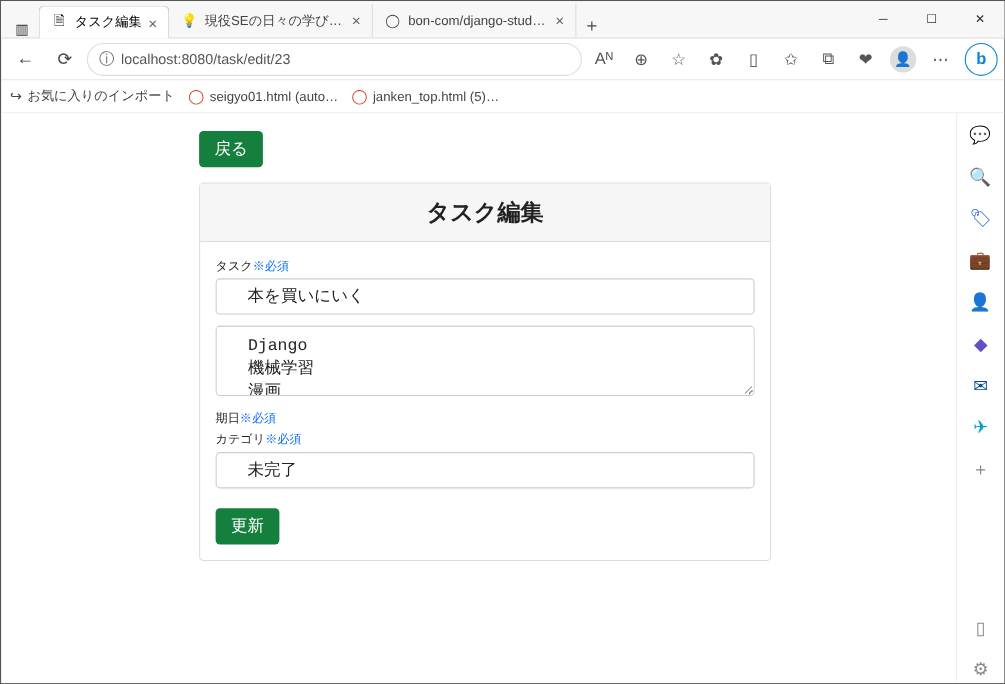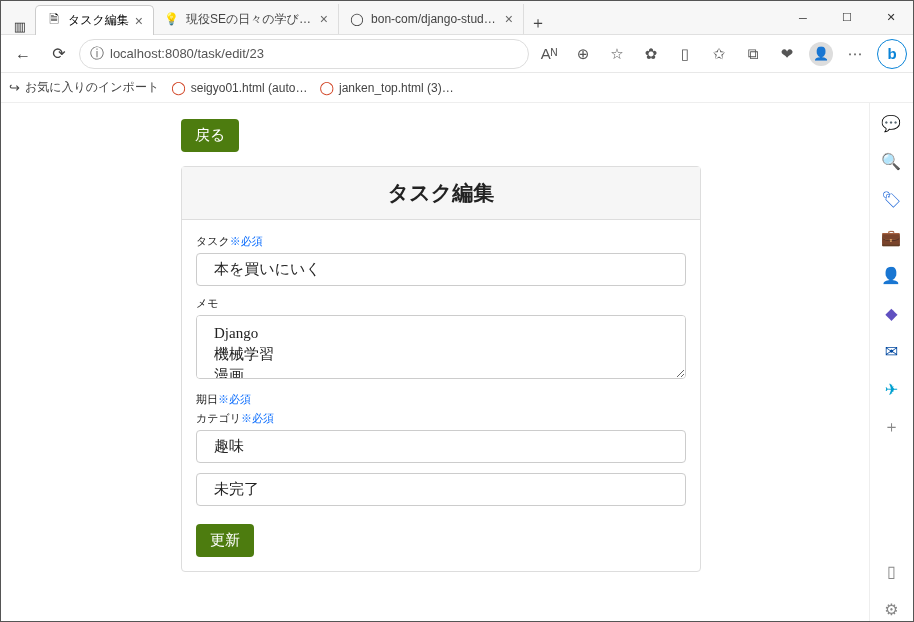--- a/index.html
+++ b/index.html
@@ -47,28 +47,28 @@
     .sidebar .sicon.purple { color: #6050c0; }
     .sidebar .sicon.cyan { color: #00a0d0; }
     .sidebar .sicon.navy { color: #0048a0; }
     .sidebar .sicon.gray { color: #888; }
     .sidebar .sicon.black { color: #222; }
     .sidebar .spacer { flex: 1; }
     
     
     .page { width: 520px; margin-left: 180px; }
     .btn { display: inline-block; padding: 7px 14px; border-radius: 4px; border: none; font-size: 15px; cursor: pointer; }
-    .btn-primary { background: #4d7c0f; color: #fff; }
+    .btn-primary { background: #15803d; color: #fff; }
     .card { border: 1px solid #ddd; border-radius: 4px; margin-top: 14px; background: #fff; }
     .card-header { background: #f6f6f6; border-bottom: 1px solid #ddd; padding: 12px 14px; text-align: center; }
     .card-header h4 { font-size: 21px; font-weight: 600; color: #222; }
     .card-body { padding: 14px; }
     .flabel { font-size: 11px; color: #222; margin-bottom: 4px; display: block; }
     .req { color: #0d6efd; }
-    .finput, .ftextarea, .fselect { width: 100%; padding: 7px 17px; border: 1px solid #ccc; border-radius: 4px; font-size: 15px; font-family: Liberation Serif, serif; color: #222; margin-bottom: 10px; background: #fff; }
+    .finput, .ftextarea, .fselect { width: 100%; padding: 7px 28px; border: 1px solid #ccc; border-radius: 4px; font-size: 15px; font-family: Liberation Mono, monospace; color: #222; margin-bottom: 10px; background: #fff; }
     .ftextarea { resize: vertical; line-height: 1.4; height: 64px; }
     .dateinput { position: relative; }
     .dateinput .calicon { position: absolute; right: 10px; top: 9px; color: #555; font-size: 14px; }
     .formactions { margin-top: 8px; }
   </style>
 </head>
 <body>
 
 <div class="window">
 
@@ -127,51 +127,49 @@
     <div class="bookitem">
       <span class="bicon">↪</span>
       <span>お気に入りのインポート</span>
     </div>
     <div class="bookitem">
       <span class="bicon red">◯</span>
       <span>seigyo01.html (auto…</span>
     </div>
     <div class="bookitem">
       <span class="bicon red">◯</span>
-      <span>janken_top.html (3)…</span>
+      <span>janken_top.html (5)…</span>
     </div>
   </div>
 
   <div class="main">
     <div class="content">
       <div class="page">
         <button class="btn btn-primary">戻る</button>
         <div class="card">
           <div class="card-header">
             <h4>タスク編集</h4>
           </div>
           <div class="card-body">
             <label class="flabel">
               <span>タスク</span><span class="req">※必須</span>
             </label>
             <input class="finput" type="text" value="本を買いにいく" style="">
 
-            <label class="flabel">メモ</label>
             <textarea class="ftextarea" style="">Django
 機械学習
 漫画</textarea>
 
             <label class="flabel">
               <span>期日</span><span class="req">※必須</span>
             </label>
 
             <label class="flabel">
               <span>カテゴリ</span><span class="req">※必須</span>
             </label>
-            <input class="finput" type="text" value="趣味" style="">
 
             <input class="finput" type="text" value="未完了" style="">
 
             <div class="formactions">
               <button class="btn btn-primary">更新</button>
             </div>
           </div>
         </div>
       </div>
     </div>

